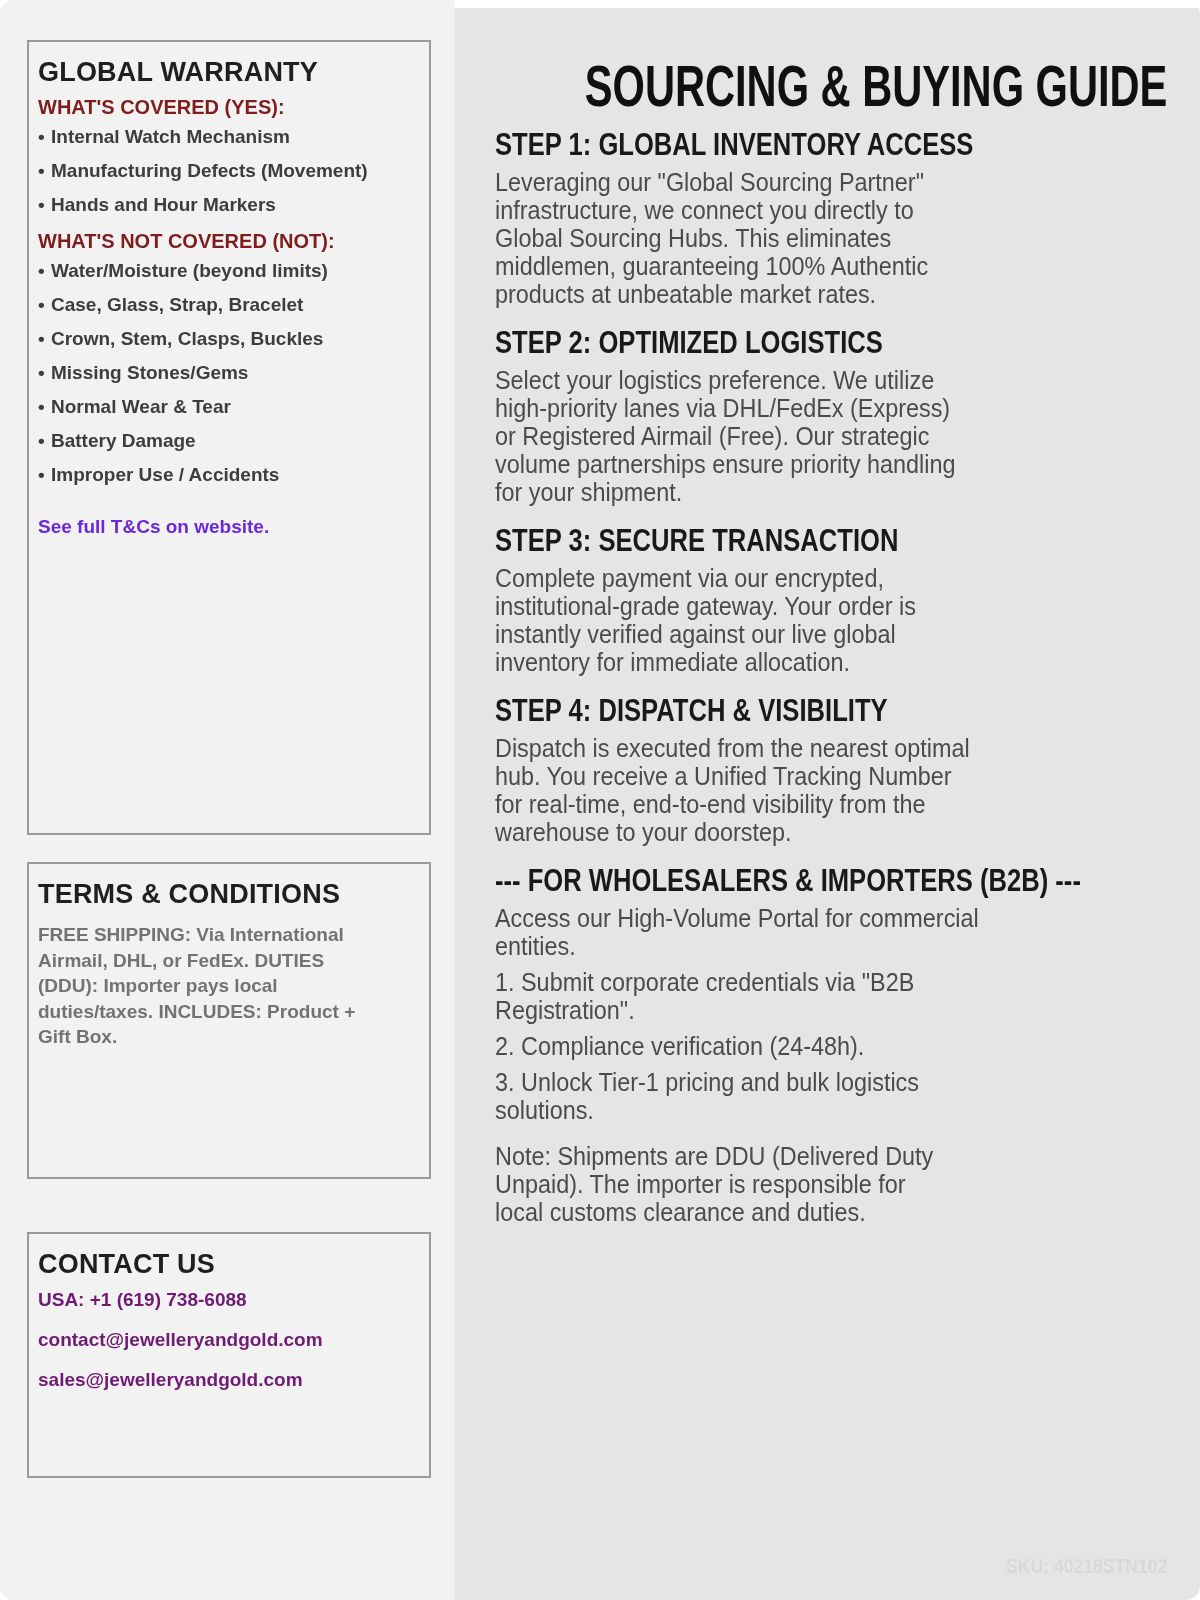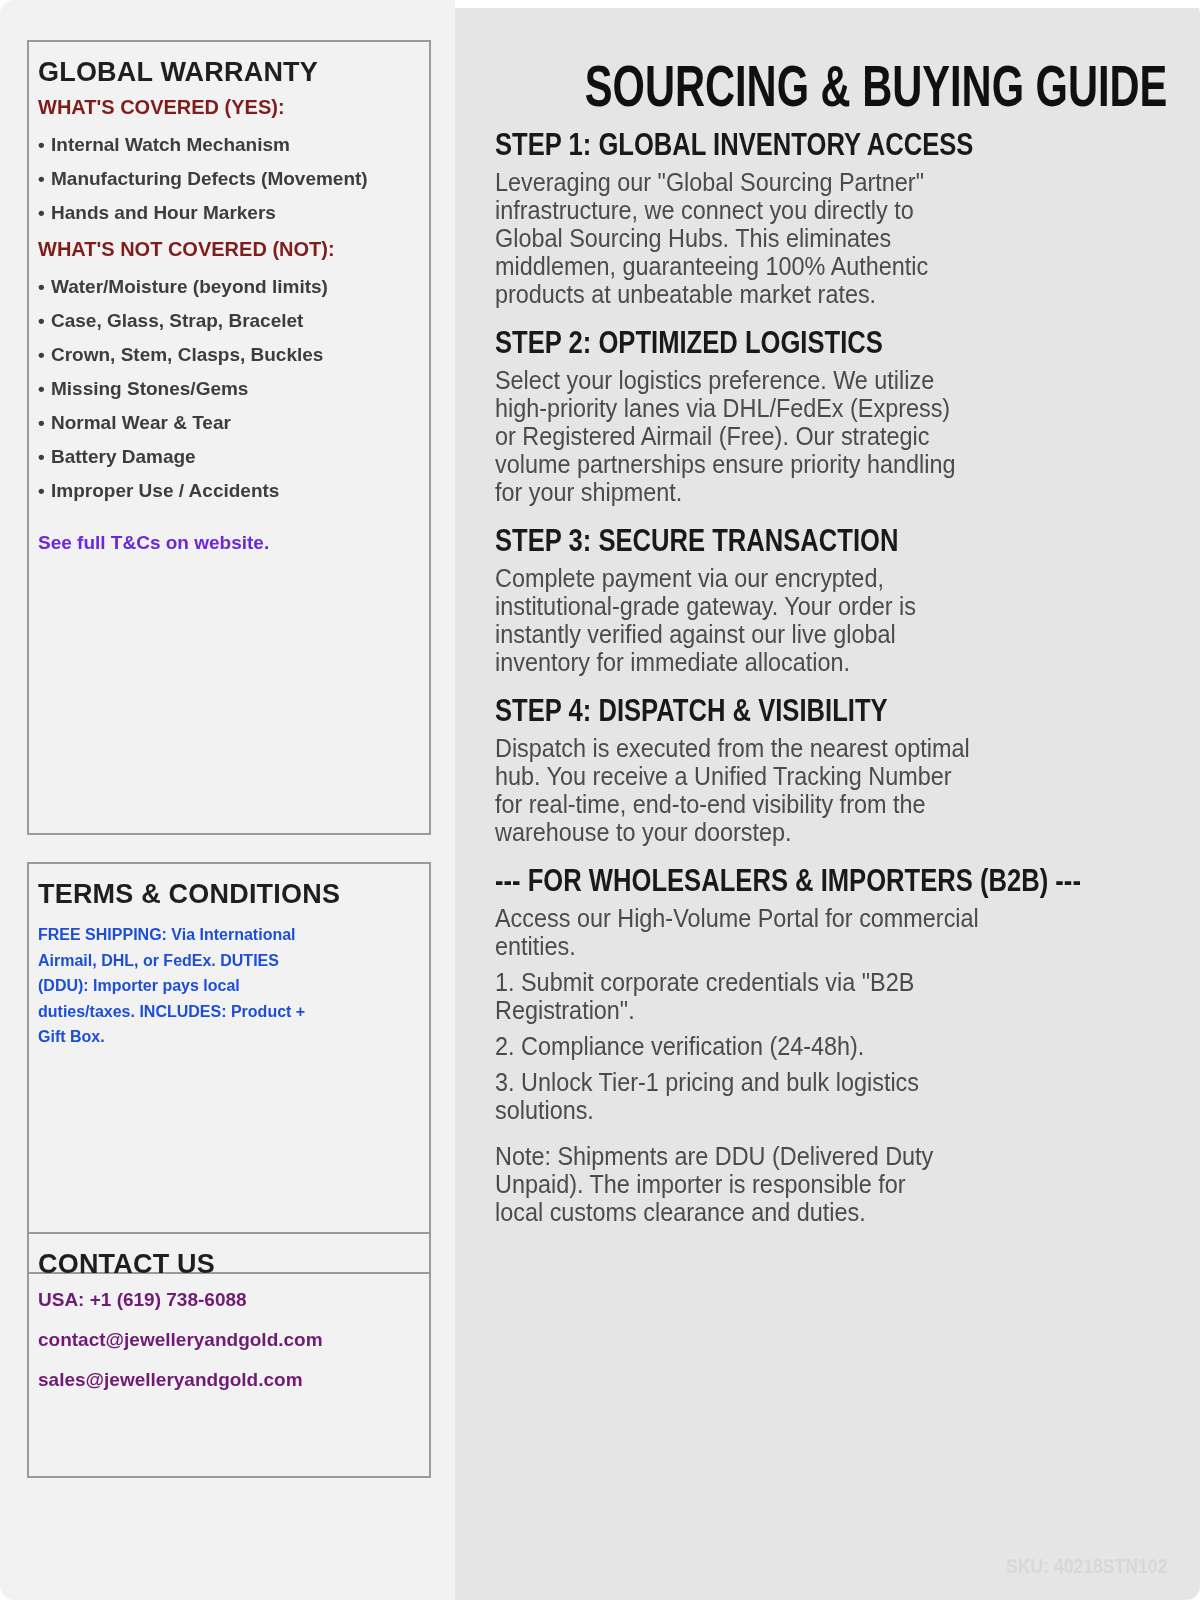--- a/index.html
+++ b/index.html
@@ -3,30 +3,30 @@
 <meta charset="utf-8">
 <style>
   html,body{margin:0;padding:0;}
   body{font-family:"Liberation Sans", sans-serif; background:#ffffff;}
   .page{position:relative; width:1200px; height:1600px; background:#ffffff; overflow:hidden;border-radius:14px;}
 
   
   .sidebar{position:absolute; left:0; top:0; width:455px; height:1600px; background:#f2f2f2;}
   .sbox{position:absolute; left:27px; width:404px; border:2px solid #9a9a9a; box-sizing:border-box; padding:14px 12px 0 9px;}
   .sbox-warranty{top:40px;  height:795px;}
-  .sbox-terms   {top:862px; height:412px;}
+  .sbox-terms   {top:862px; height:317px;}
   .sbox-contact {top:1232px;height:246px;}
   .sb-title{margin:0; font-size:27px; line-height:32px; font-weight:700; color:#1f1f1f; letter-spacing:0.2px;}
   .sb-sub{margin:6px 0 0 0; font-size:20px; line-height:26px; font-weight:700; color:#7f1d1d;}
   .sb-sub.gap{}
-  .sb-list{list-style:none; margin:8px 0 0 0; padding:0;}
+  .sb-list{list-style:none; margin:0 0 0 0; padding:0;}
   .sb-list li{position:relative; padding-left:13px; font-size:19px; line-height:34px; font-weight:700; color:#3d3d3d;}
   .sb-list li::before{content:"•"; position:absolute; left:0; top:0;}
   .sb-foot{margin:22px 0 0 0; font-size:19px; line-height:26px; font-weight:700; color:#6d28d9;}
-  .sb-body{margin:12px 0 0 0; font-size:16px; line-height:25.5px; font-weight:700; color:#1d4ed8; white-space:pre-line;}
+  .sb-body{margin:12px 0 0 0; font-size:19px; line-height:25.5px; font-weight:700; color:#737373; white-space:pre-line;}
   .sb-contact-list{list-style:none; margin:8px 0 0 0; padding:0;}
   .sb-contact-list li{font-size:19px; line-height:24px; font-weight:700; color:#701a75; margin-bottom:16px;}
 
   
   .main{position:absolute; left:455px; top:8px; width:745px; height:1600px; box-sizing:border-box; padding:48px 40px 0 40px; background:#e5e5e5;}
   .main-title{margin:0; text-align:center; font-size:57px; line-height:60px; font-weight:700; color:#101010; transform:scaleX(0.73); transform-origin:50% 50%; white-space:nowrap;}
   .step-h{margin:0; font-size:32px; line-height:36px; font-weight:700; color:#191919; transform:scaleX(0.80); transform-origin:0 50%; white-space:nowrap;}
   .mt-h1{margin-top:10px;} .mt-h{margin-top:16px;}
   .step-p{margin:6px 0 0 0; font-size:26px; line-height:28px; font-weight:400; color:#4b4b4b; transform:scaleX(0.90); transform-origin:0 0; white-space:pre-line;}
   .mt-p8{margin-top:8px;} .mt-note{margin-top:18px;}

